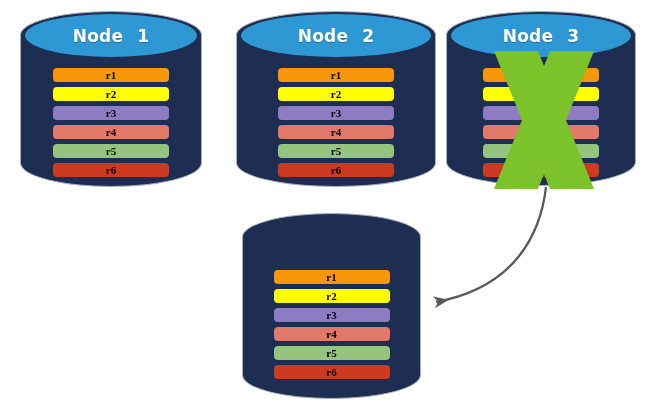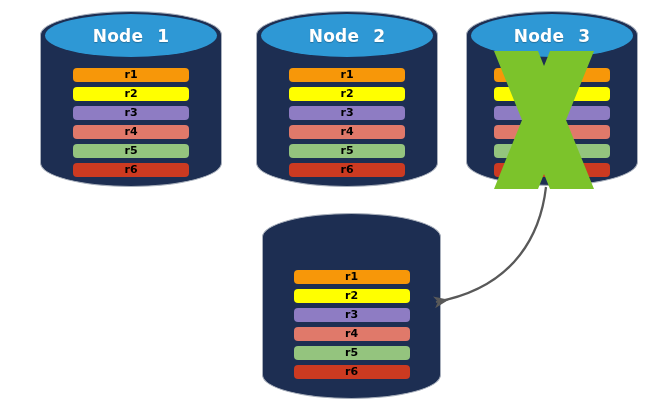--- a/index.html
+++ b/index.html
@@ -4,24 +4,24 @@
 <style>
   html, body { margin: 0; padding: 0; background: #ffffff; }
   .canvas {
     position: relative;
     width: 646px;
     height: 402px;
     background: var(--background, #ffffff);
     font-family: "DejaVu Sans", "Liberation Sans", sans-serif;
     overflow: hidden;
   }
-  .node { position: absolute; margin-left: 20px; }
+  .node { position: absolute; }
   .n1 { left: 20px;  top: 11px;  width: 182px; height: 176px; }
-  .n2 { left: 236px; top: 11px;  width: 182px; height: 176px; }
-  .n3 { left: 446px; top: 11px;  width: 172px; height: 175px; }
+  .n2 { left: 236px; top: 11px;  width: 200px; height: 176px; }
+  .n3 { left: 446px; top: 11px;  width: 190px; height: 175px; }
   .n4 { left: 242px; top: 213px; width: 179px; height: 186px; }
   .cyl-body {
     position: absolute; inset: 0;
     background: var(--cylinder-body, #1D2E52);
     border: 1px solid var(--cylinder-outline, #A9B0BC);
     border-radius: 50% / 24px;
     box-sizing: border-box;
   }
   .cyl-top {
     position: absolute; top: 3px; left: 5px; right: 5px; height: 43px;
@@ -39,21 +39,21 @@
   }
   .bars {
     position: absolute; top: 57px; left: 0; right: 0;
     display: flex; flex-direction: column; align-items: center; gap: 5px;
   }
   .bar {
     width: 116px; height: 14px;
     border-radius: 4px;
     color: var(--record-label-color, #000);
     font-size: 11px; font-weight: bold;
-    text-align: center; line-height: 14px;
+    text-align: center; line-height: 14px; font-family: Liberation Serif, serif;
   }
   .x-mark {
     position: absolute; left: 494px; top: 51px;
     width: 100px; height: 138px;
   }
   .x-mark polygon { fill: var(--x-mark-color, #7CC32B); }
   .arrow-layer {
     position: absolute; left: 0; top: 0;
     width: 646px; height: 402px;
     pointer-events: none;

